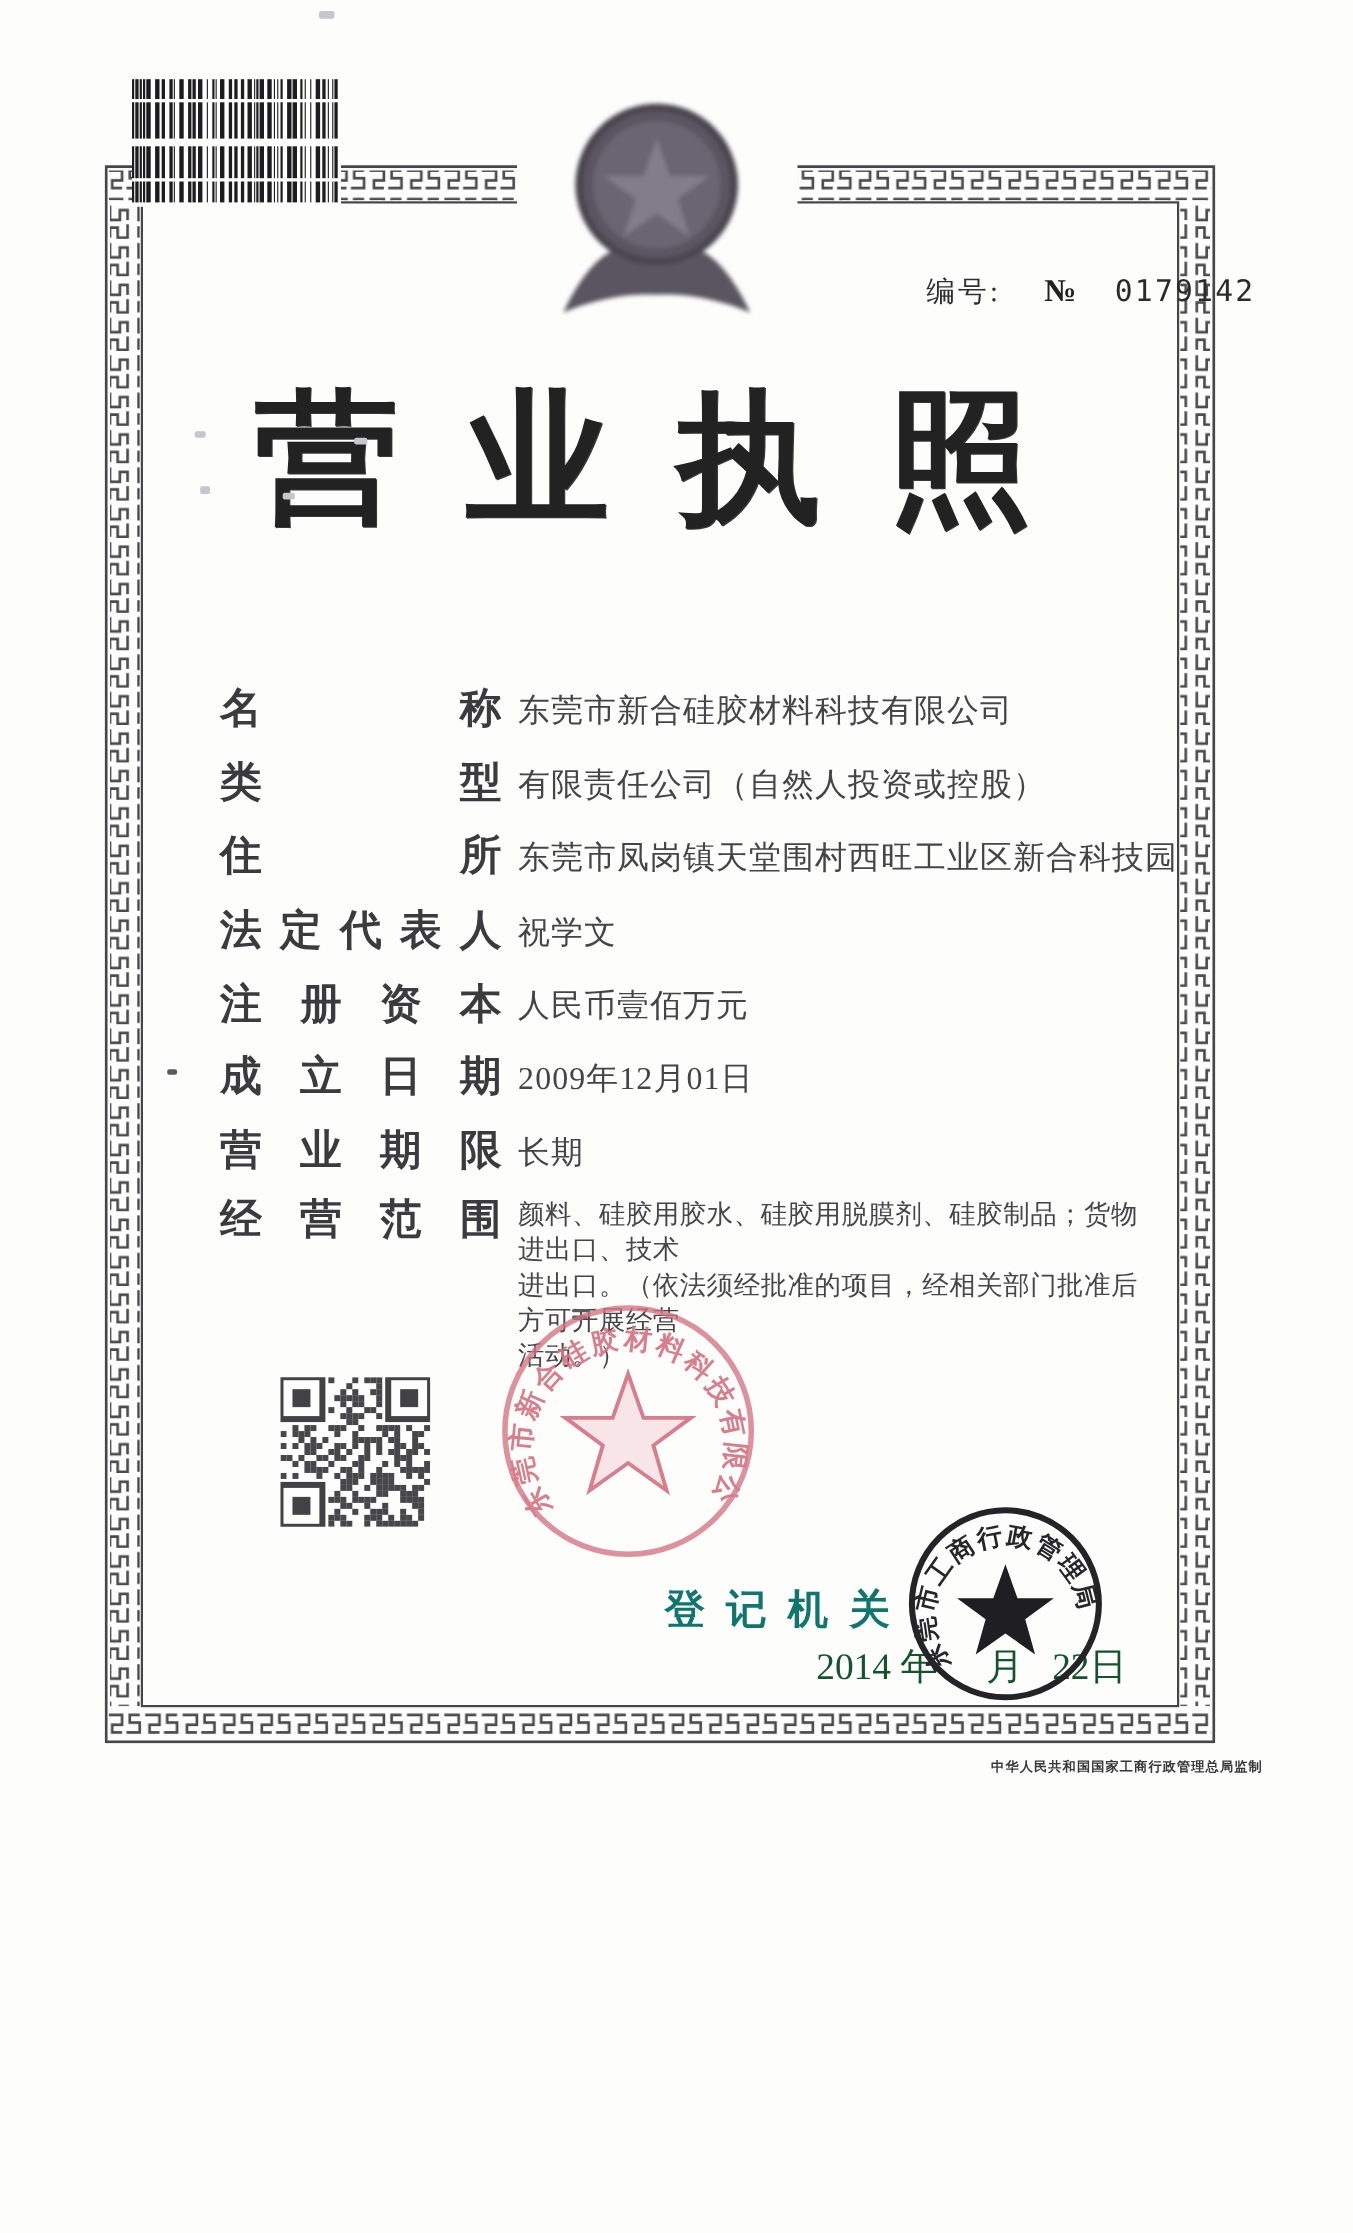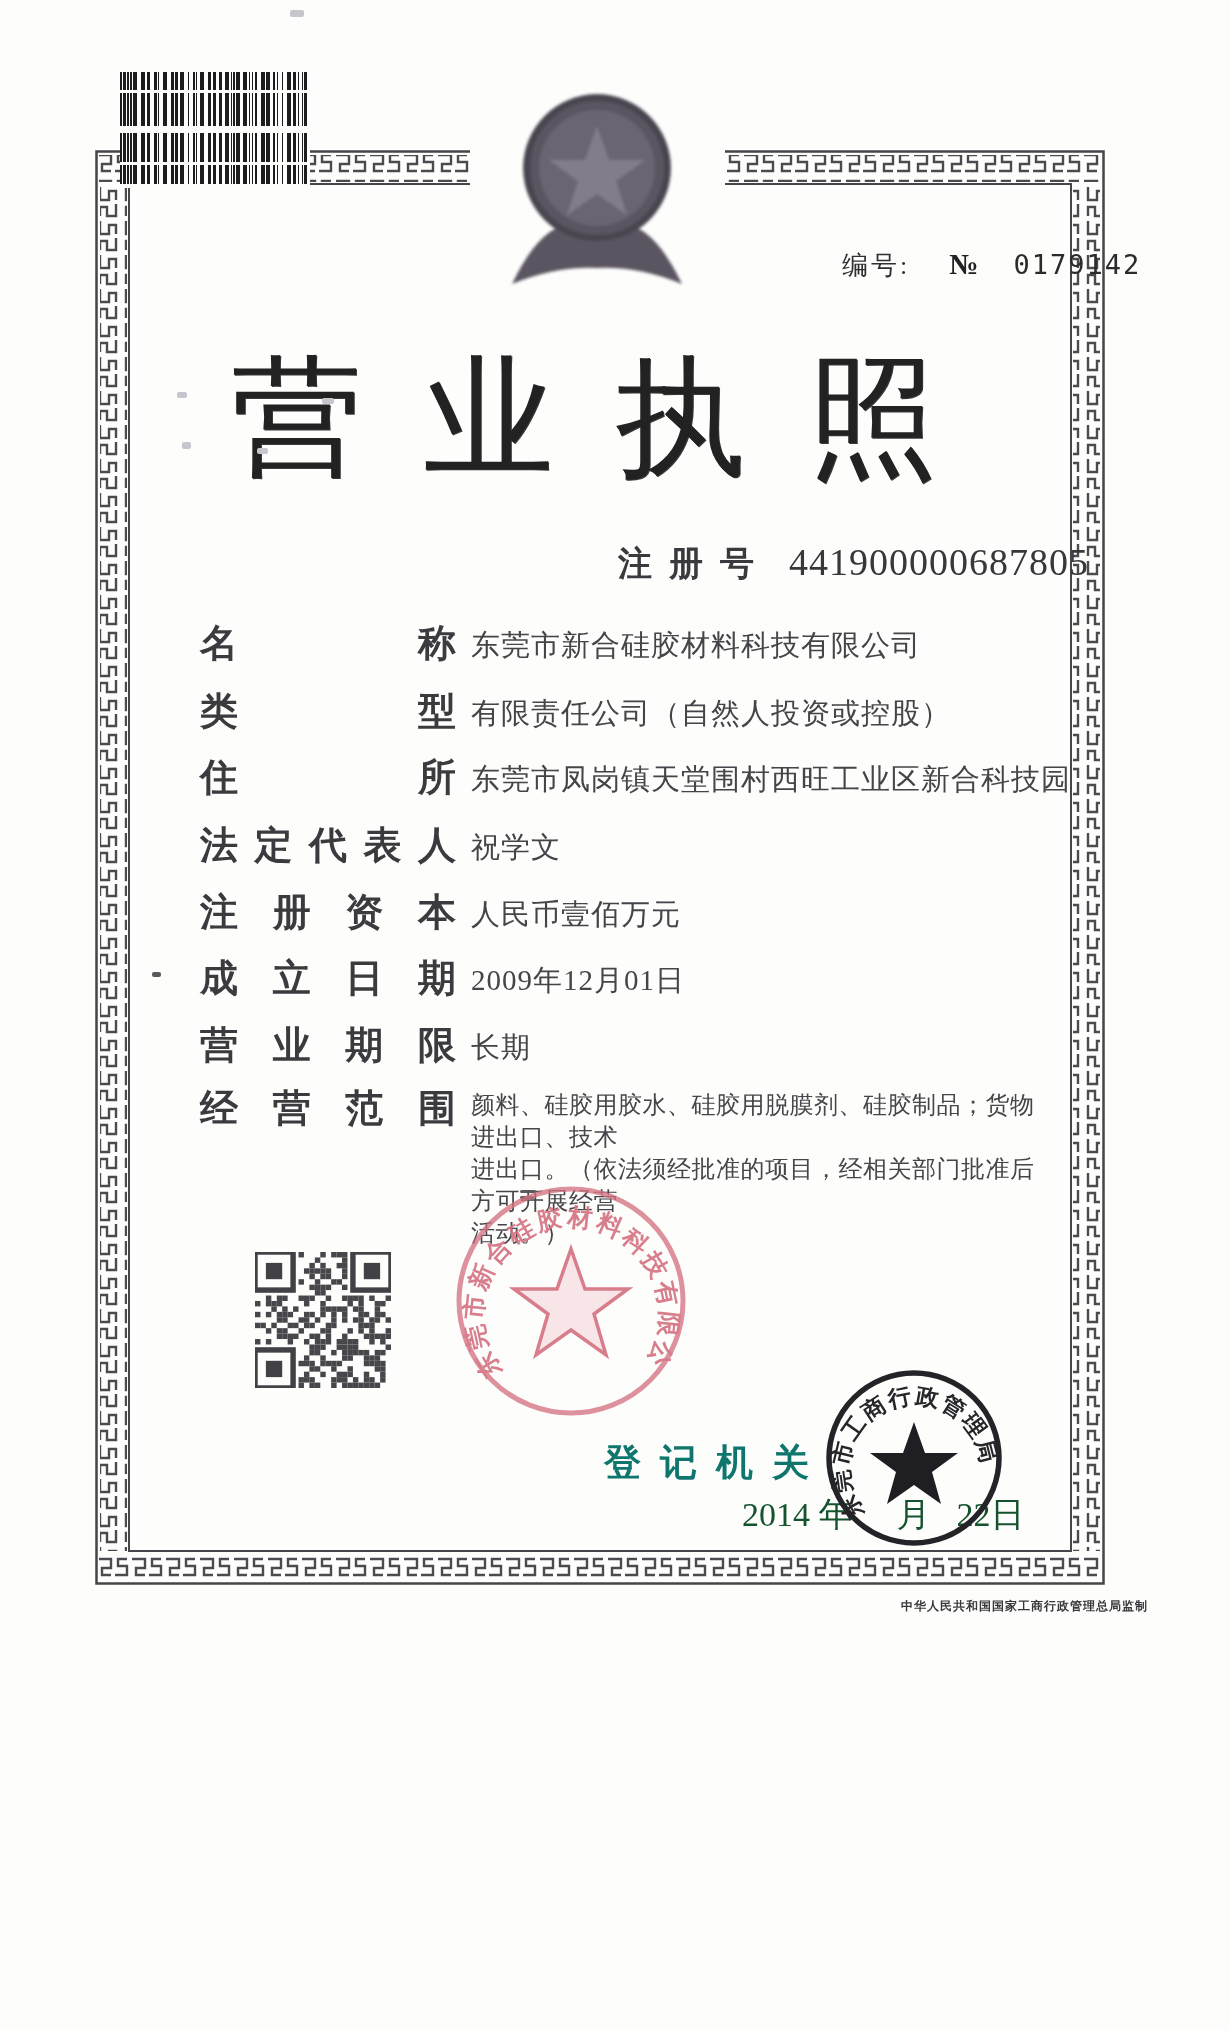--- a/index.html
+++ b/index.html
@@ -16,21 +16,21 @@
   
   .emblem{position:absolute;left:478px;top:84px;width:238px;height:218px;z-index:3;}
   
   .serial{position:absolute;left:842px;top:248px;z-index:2;display:flex;align-items:baseline;font-size:26px;color:#2f2f33;gap:25px;}
   .serial .lbl{letter-spacing:3px;}
   .serial .no-symbol{font-weight:700;font-size:29px;margin:0 10px 0 14px;color:#222;}
   .serial .num{font-family:"DejaVu Sans Mono",monospace;font-size:27px;letter-spacing:2px;color:#2b2b2b;}
   
   .title{
     position:absolute;left:95px;top:342px;width:1010px;text-align:center;z-index:2;
-    font-size:130px;line-height:1.18;font-weight:400;color:#222;
+    font-size:130px;line-height:1.18;font-weight:700;color:#222;
     letter-spacing:62px;padding-left:31px;box-sizing:border-box;
     text-shadow:1px 1px 0 #3a3a3a;
   }
   
   .regline{position:absolute;left:618px;top:540px;display:flex;align-items:baseline;z-index:2;}
   .regline .lbl{font-size:34px;font-weight:600;letter-spacing:17px;color:#3a3a3e;}
   .regline .num{font-size:38px;letter-spacing:1px;margin-left:18px;color:#38383c;}
   
   .row{position:absolute;left:200px;display:flex;align-items:flex-start;z-index:2;}
   .row .flabel{width:256px;font-size:38px;font-weight:700;color:#3b3b3f;flex-shrink:0;}
@@ -137,24 +137,20 @@
   </svg>
 
   <div class="serial">
     <span class="lbl">编号:</span>
     <span class="no-symbol">№</span>
     <span class="num">0179142</span>
   </div>
 
   <div class="title">营业执照</div>
 
-  <div class="regline">
-    <span class="lbl">注册号</span>
-    <span class="num">441900000687805</span>
-  </div>
 
   <div class="row" style="top:618px">
     <div class="flabel" data-justify="">
         <span>名</span>
         <span>称</span>
       </div>
     <div class="fvalue">东莞市新合硅胶材料科技有限公司</div>
   </div>
   <div class="row" style="top:686px">
     <div class="flabel" data-justify="">

